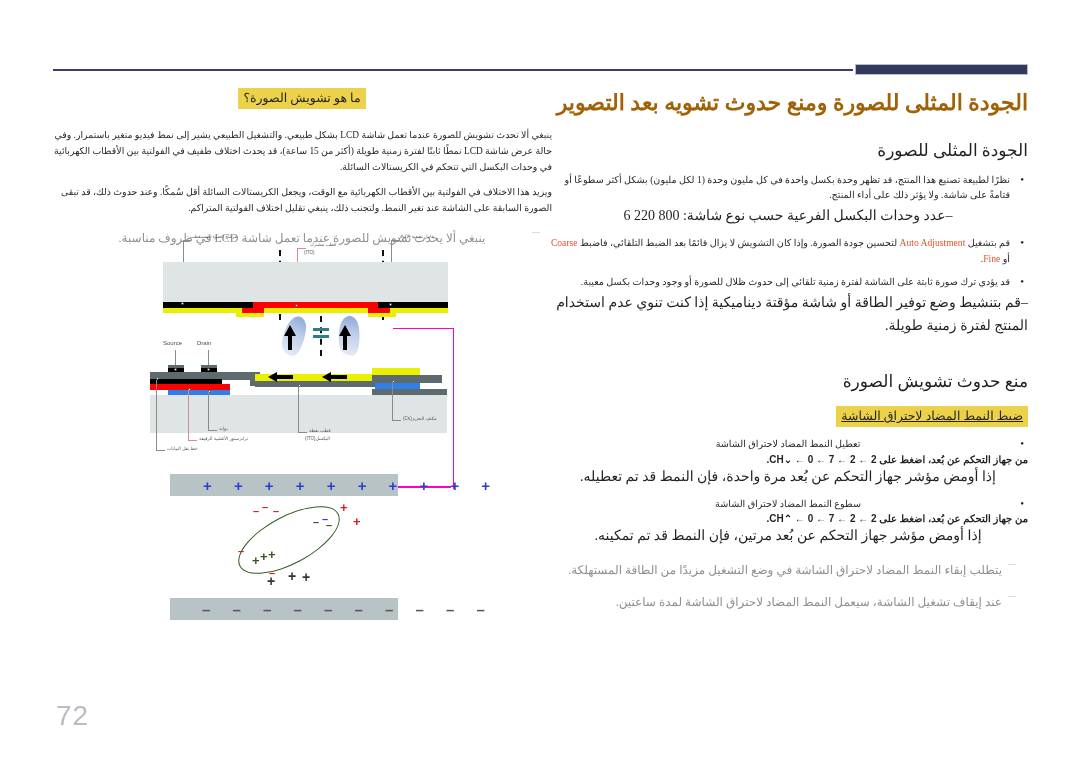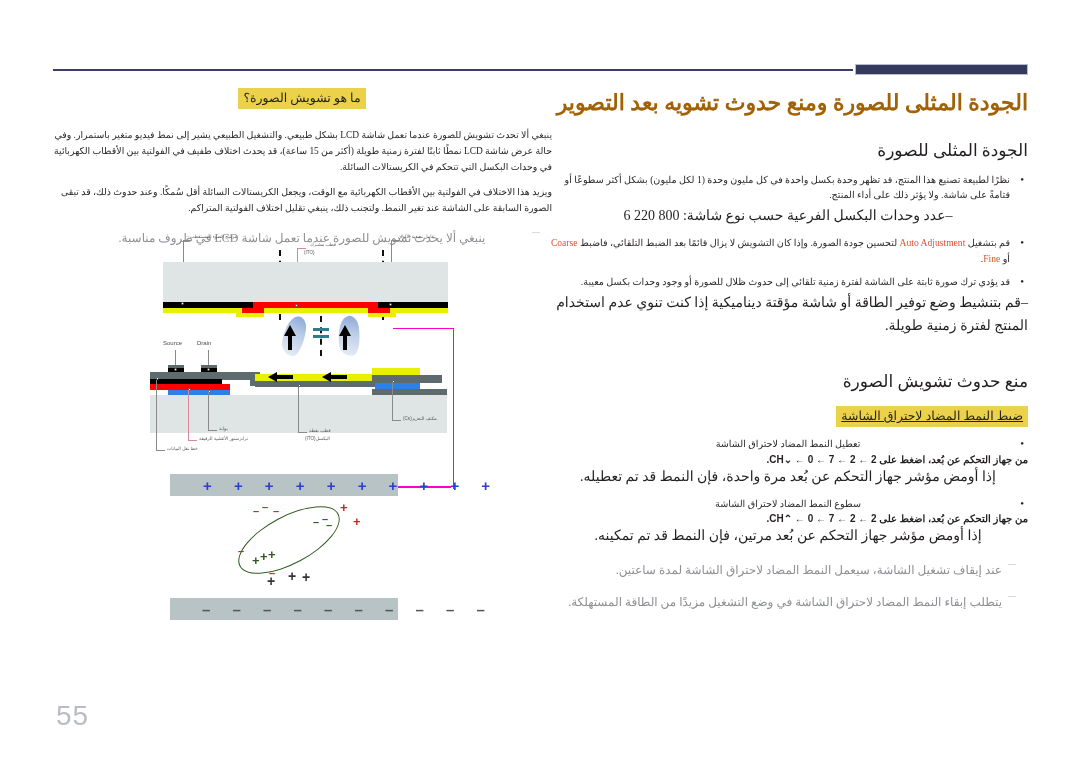--- a/index.html
+++ b/index.html
@@ -313,22 +313,22 @@
 
   <ul class="bullet-list" style="margin-top:7px">
     <li style="text-align:center;padding-right:0">
       <span>سطوع النمط المضاد لاحتراق الشاشة</span>
     </li>
   </ul>
   <p class="cmd-line"><span class="bold">من جهاز التحكم عن بُعد، اضغط على 2 ← 2 ← 7 ← CH⌃ ← 0.</span></p>
   <p class="sub-line ctr">إذا أومض مؤشر جهاز التحكم عن بُعد مرتين، فإن النمط قد تم تمكينه.</p>
 
   <div style="margin-top:7px">
+    <p class="note">يتطلب إبقاء النمط المضاد لاحتراق الشاشة في وضع التشغيل مزيدًا من الطاقة المستهلكة.</p>
     <p class="note">عند إيقاف تشغيل الشاشة، سيعمل النمط المضاد لاحتراق الشاشة لمدة ساعتين.</p>
-    <p class="note">يتطلب إبقاء النمط المضاد لاحتراق الشاشة في وضع التشغيل مزيدًا من الطاقة المستهلكة.</p>
   </div>
 </div>
 
 <div class="left-col">
   <div style="text-align:center;margin-bottom:9px">
     <span class="yellow-head" style="text-decoration:none">ما هو تشويش الصورة؟</span>
   </div>
   <p class="body-p">ينبغي ألا تحدث تشويش للصورة عندما تعمل شاشة LCD بشكل طبيعي. والتشغيل الطبيعي يشير إلى نمط فيديو متغير باستمرار. وفي حالة عرض شاشة LCD نمطًا ثابتًا لفترة زمنية طويلة (أكثر من 15 ساعة)، قد يحدث اختلاف طفيف في الفولتية بين الأقطاب الكهربائية في وحدات البكسل التي تتحكم في الكريستالات السائلة.</p>
   <p class="body-p">ويزيد هذا الاختلاف في الفولتية بين الأقطاب الكهربائية مع الوقت، ويجعل الكريستالات السائلة أقل سُمكًا. وعند حدوث ذلك، قد تبقى الصورة السابقة على الشاشة عند تغير النمط. ولتجنب ذلك، ينبغي تقليل اختلاف الفولتية المتراكم.</p>
   <p class="note" style="text-align:center;padding-right:0">ينبغي ألا يحدث تشويش للصورة عندما تعمل شاشة LCD في ظروف مناسبة.</p>
@@ -462,13 +462,13 @@
   <div class="sign" style="left:88px; top:314px; font-size:11px; color:#cc2222;">–</div>
   <div class="sign" style="left:102px; top:322px; font-size:13px; color:#2f5a1e;">+</div>
   <div class="sign" style="left:110px; top:318px; font-size:13px; color:#2f5a1e;">+</div>
   <div class="sign" style="left:118px; top:316px; font-size:13px; color:#2f5a1e;">+</div>
   <div class="sign" style="left:119px; top:336px; font-size:11px; color:#cc2222;">–</div>
   <div class="sign" style="left:117px; top:342px; font-size:14px; color:#333;">+</div>
   <div class="sign" style="left:138px; top:337px; font-size:14px; color:#333;">+</div>
   <div class="sign" style="left:152px; top:338px; font-size:14px; color:#333;">+</div>
 </div>
 
-<div class="page-num">55</div>
+<div class="page-num">72</div>
 
 </body></html>

